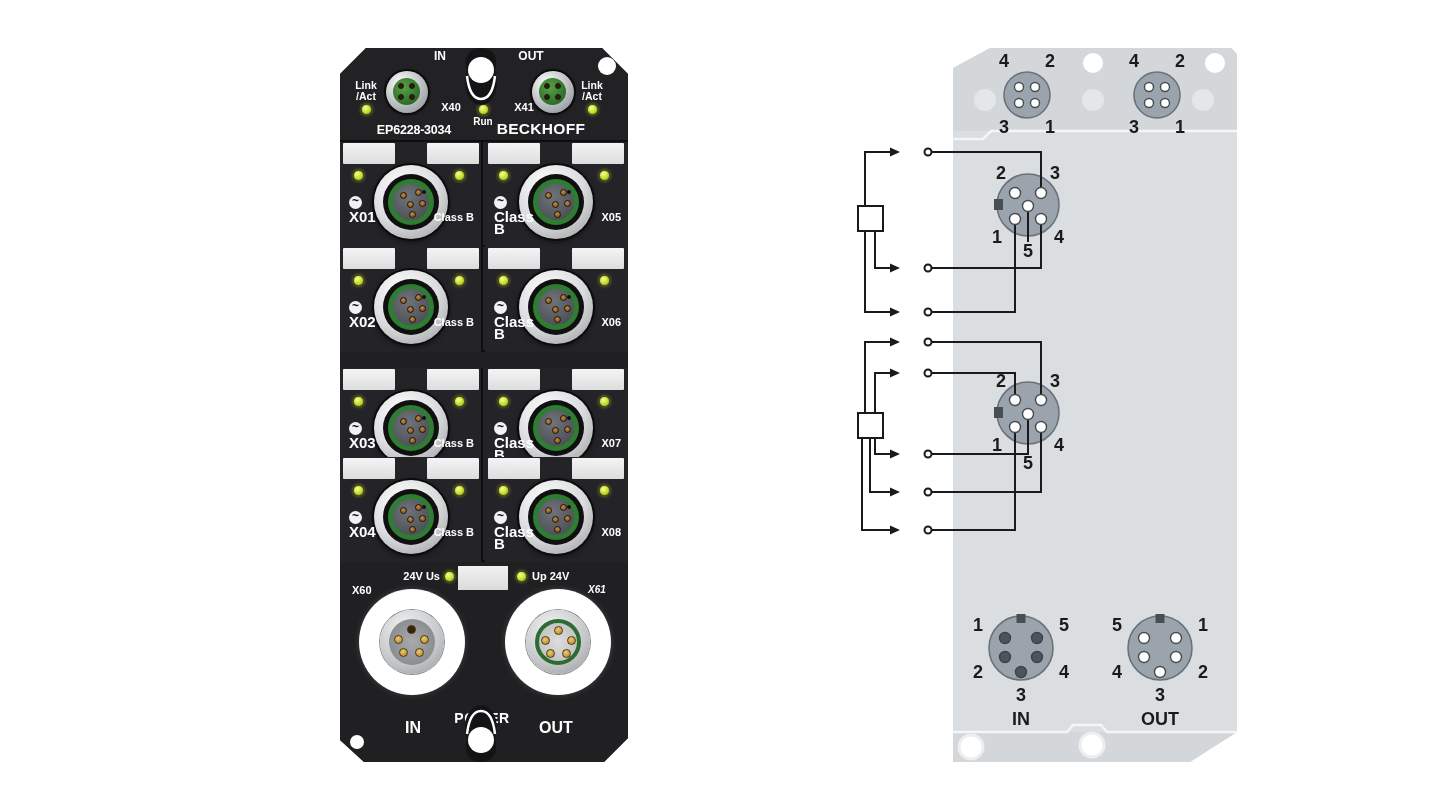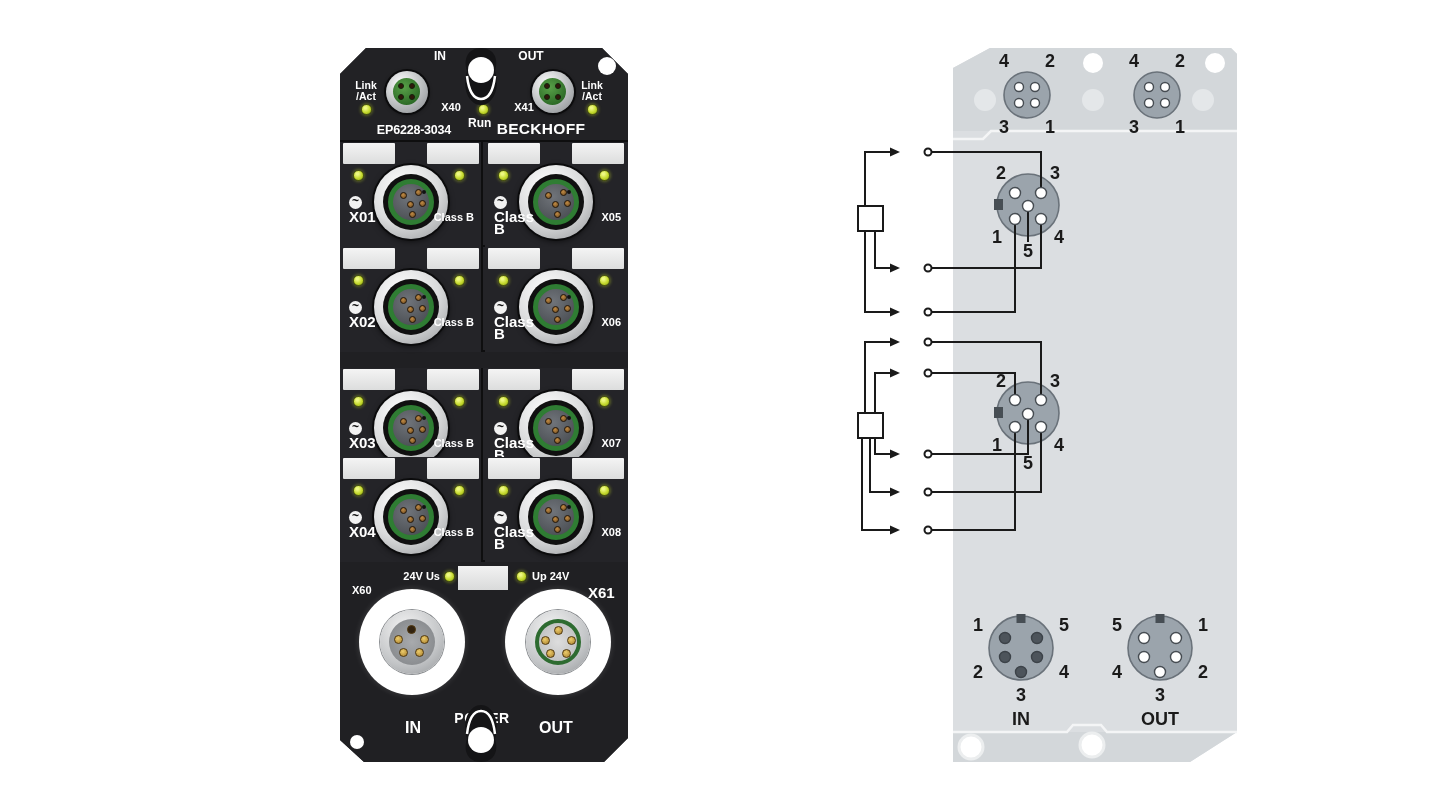--- a/index.html
+++ b/index.html
@@ -31,21 +31,21 @@
   .m8face{left:7px;top:7px;width:27px;height:27px;border-radius:50%;
      background:radial-gradient(circle at 40% 35%, #58a048, #2c6a26 75%);}
   .m8pin{width:6px;height:6px;border-radius:50%;background:#31190b;border:1px solid #14230d;}
   .m8p1{left:5px;top:5px}.m8p2{left:16px;top:5px}.m8p3{left:5px;top:16px}.m8p4{left:16px;top:16px}
   .linkact{font-size:10.5px;font-weight:bold;line-height:11px;text-align:center;width:30px;}
   .la-left{left:11px;top:32px;} .la-right{left:237px;top:32px;}
   .led-la-l{left:21px;top:56px;} .led-la-r{left:247px;top:56px;}
   .t-x40{left:96px;top:53px;width:30px;text-align:center;font-size:11px;}
   .t-x41{left:169px;top:53px;width:30px;text-align:center;font-size:11px;}
   .led-run{left:138px;top:56px;}
-  .t-run{left:128px;top:68px;width:30px;font-size:12px;}
+  .t-run{left:128px;top:68px;width:30px;text-align:center;font-size:10px;}
   .t-model{left:18px;top:75px;width:112px;text-align:center;font-size:12.5px;letter-spacing:-.2px;}
   .t-brand{left:146px;top:72px;width:110px;text-align:center;font-size:15.5px;letter-spacing:.3px;}
   .hole{border-radius:50%;background:#fff;}
   .hole-tr{left:258px;top:9px;width:18px;height:18px;}
   .kh{overflow:visible}
   .kh-top{left:118px;top:0;} .kh-bot{left:118px;top:134px;}
 
   
   .cell{top:0;width:143px;height:105px;background:#242428;}
   .cellL{left:0;border-right:2px solid #0e0e0f;} .cellR{left:145px;}
@@ -68,21 +68,21 @@
   .tagL b{position:relative;display:block;font-size:15px;}
   .tagR{top:69px;right:7px;left:auto;font-size:11px;font-weight:bold;text-align:right;}
 
   
   .t-24vus{left:28px;top:8px;width:72px;text-align:right;font-size:11px;}
   .led-us{left:104px;top:9px;}
   .pplate{left:118px;top:4px;width:50px;height:24px;background:linear-gradient(#f2f2f2,#d9dada);}
   .led-up{left:176px;top:9px;}
   .t-up24v{left:192px;top:8px;font-size:11px;text-align:right;}
   .t-x60{left:12px;top:22px;font-size:11px;}
-  .t-x61{left:248px;top:22px;font-size:15px;}
+  .t-x61{left:248px;top:22px;font-size:10px;font-style:italic;}
   .pwr{width:106px;height:106px;border-radius:50%;background:#fff;box-shadow:0 0 6px rgba(255,255,255,.15);}
   .pwr-l{left:19px;top:27px;} .pwr-r{left:165px;top:27px;}
   .pring{left:21px;top:21px;width:64px;height:64px;border-radius:50%;
      background:radial-gradient(circle at 40% 30%, #f4f4f4, #c3c5c7 60%, #929598);box-shadow:0 0 0 1px #8a8d90;}
   .pface{left:9px;top:9px;width:46px;height:46px;border-radius:50%;background:radial-gradient(#a8aaad,#7f8285);}
   .pface-out{border:4px solid #2d6b30;background:radial-gradient(#dddddd,#b9babb);}
   .ppin{width:9px;height:9px;border-radius:50%;background:radial-gradient(circle at 40% 35%, #eccb6b, #a87f2c);border:1px solid #51390f;}
   .ppin-dark{background:#32220f;}
   .pwp1{left:18px;top:6px}.pwp2{left:5px;top:16px}.pwp3{left:31px;top:16px}.pwp4{left:10px;top:29px}.pwp5{left:26px;top:29px}
   .pfo .pwp1{left:15px;top:3px}.pfo .pwp2{left:2px;top:13px}.pfo .pwp3{left:28px;top:13px}.pfo .pwp4{left:7px;top:26px}.pfo .pwp5{left:23px;top:26px}

